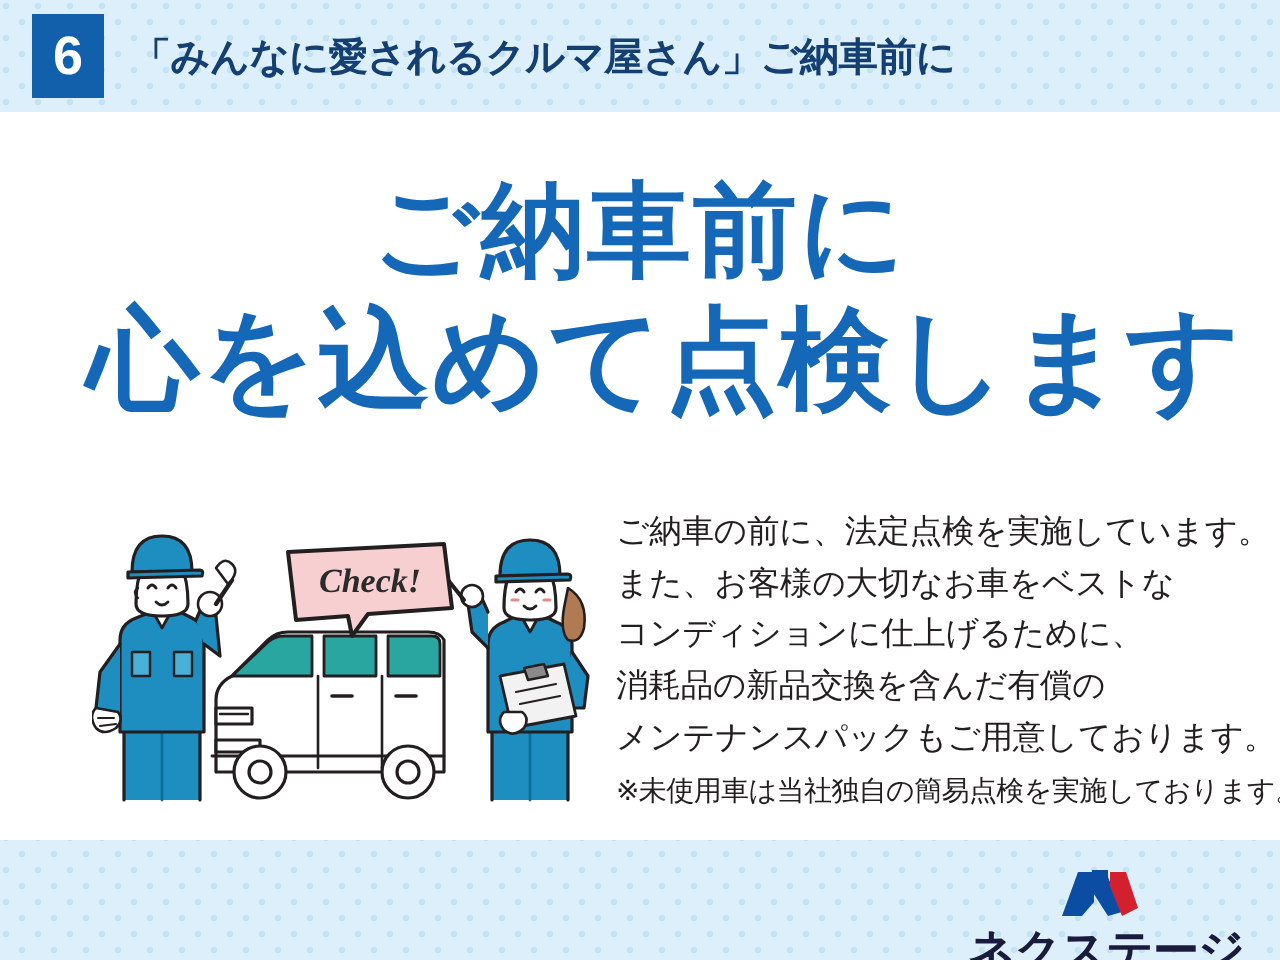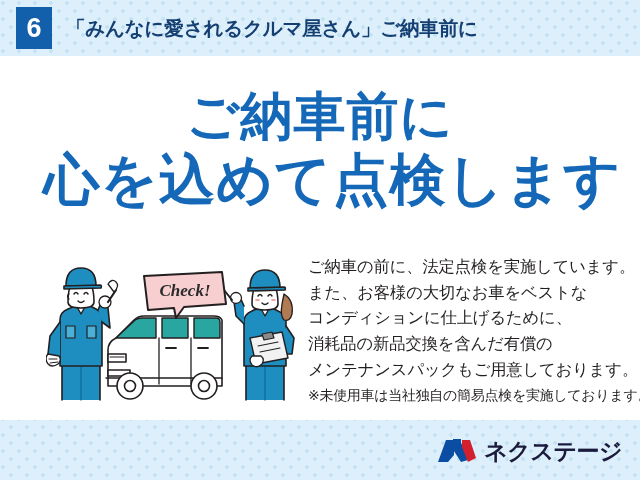--- a/index.html
+++ b/index.html
@@ -134,20 +134,21 @@
   }
 
   
   #footer {
     position: absolute;
     right: 18px;
     bottom: 12px;
     display: flex;
     align-items: center;
     height: 34px;
+    flex-direction: column;
   }
   #logo-mark {
     width: 40px;
     height: 26px;
     flex: 0 0 auto;
   }
   #logo-text {
     margin-left: 7px;
     font-size: 23px;
     font-weight: bold;

